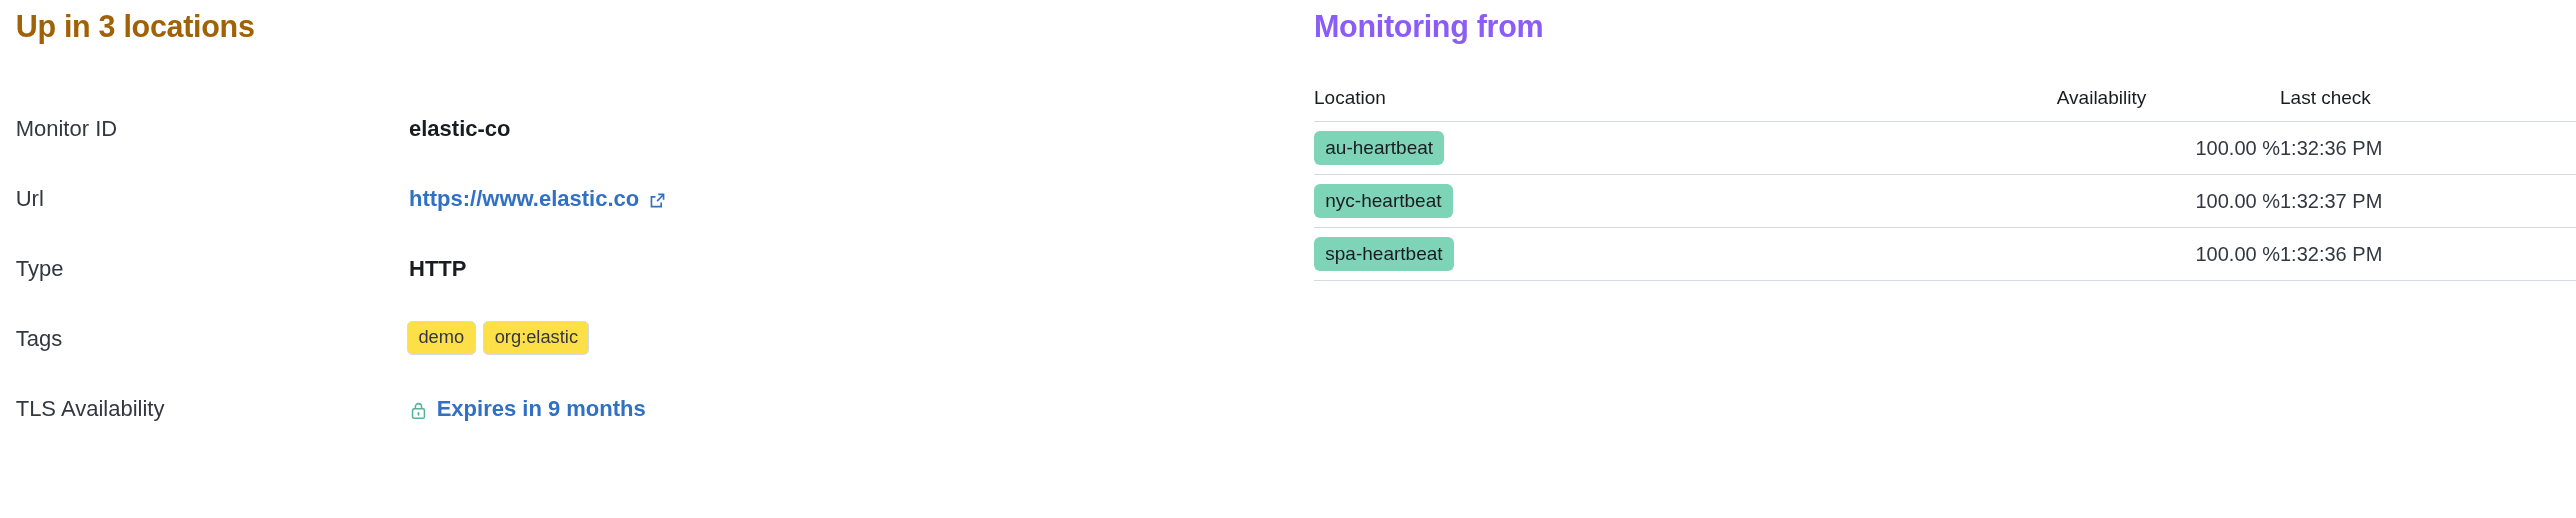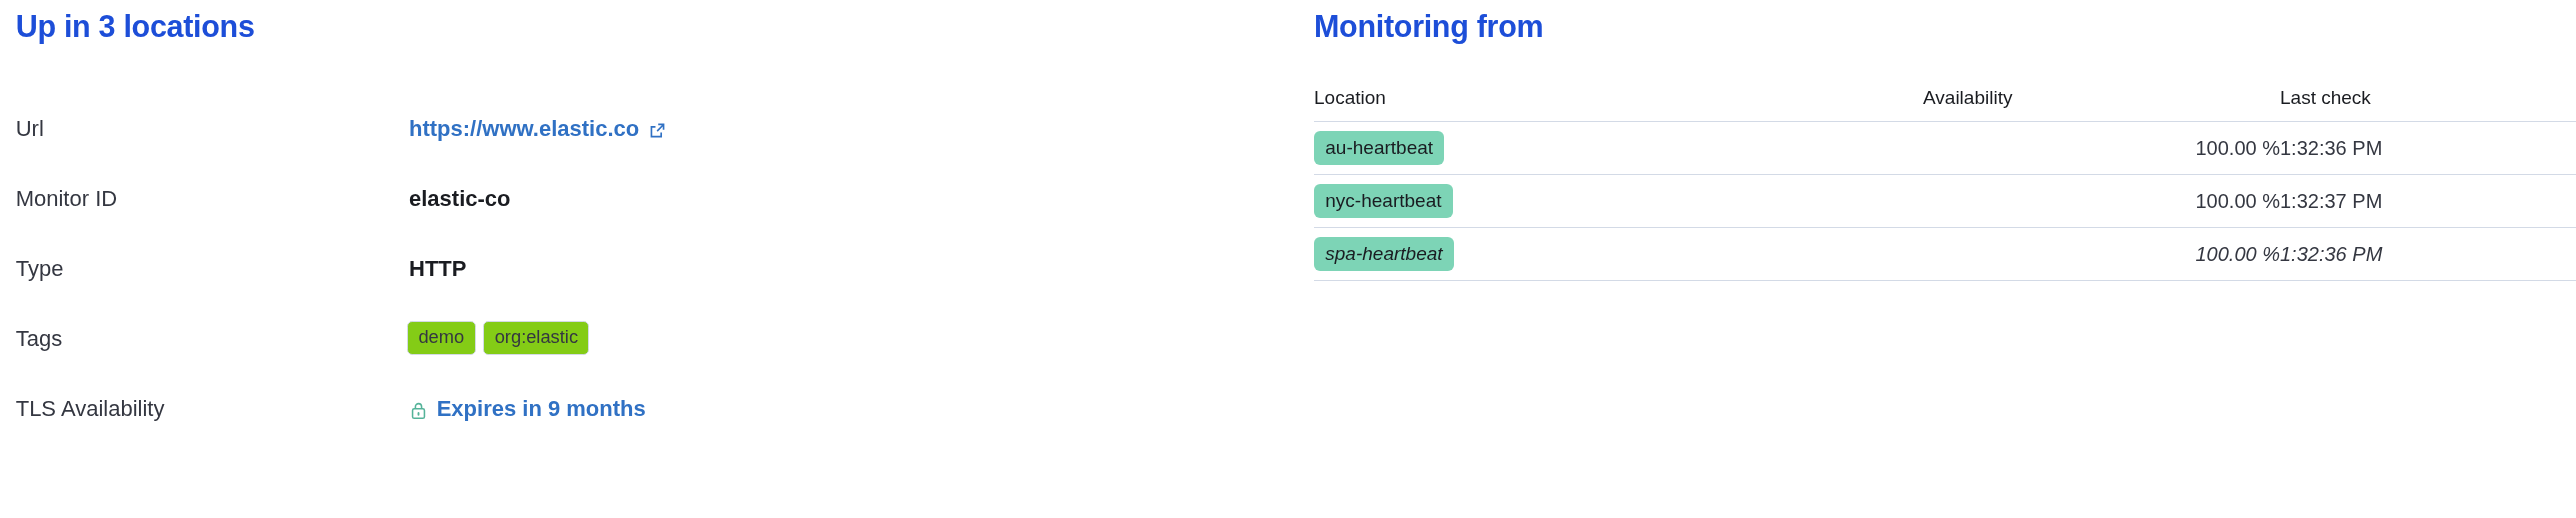--- a/index.html
+++ b/index.html
@@ -31,21 +31,21 @@
     height: 519px;
   }
 
   .panel-title {
     position: absolute;
     left: 15.7px;
     top: 7px;
     font-size: 30.5px;
     font-weight: 700;
     letter-spacing: -0.3px;
-    color: #1d4ed8;
+    color: #a16207;
     line-height: 38px;
     white-space: nowrap;
   }
 
   .kv-list {
     position: absolute;
     left: 0;
     top: 104px;
     width: 1297px;
   }
@@ -120,41 +120,41 @@
     align-items: center;
   }
 
   .tag-pill {
     border: 0.9px solid #d3dae6;
     border-radius: 5.2px;
     padding: 4.4px 10.4px 5.2px 10.4px;
     font-size: 18.3px;
     line-height: 22.6px;
     color: #343741;
-    background: #84cc16;
+    background: #fde047;
     white-space: nowrap;
   }
 
   
   .right-panel {
     position: absolute;
     left: 1314px;
     top: 0;
     width: 1262px;
     height: 519px;
   }
 
   .right-title {
     position: absolute;
     left: 0;
     top: 7px;
     font-size: 30.5px;
     font-weight: 700;
     letter-spacing: -0.3px;
-    color: #1d4ed8;
+    color: #8b5cf6;
     line-height: 38px;
     white-space: nowrap;
   }
 
   .loc-table {
     position: absolute;
     left: 0;
     top: 87px;
     width: 1262px;
     border-collapse: collapse;
@@ -165,36 +165,35 @@
     font-size: 19px;
     font-weight: 400;
     color: #1a1c21;
     padding: 0 0 12.2px 0;
     border-bottom: 1.7px solid #d3dae6;
     vertical-align: bottom;
     white-space: nowrap;
   }
 
   .loc-table th.col-location { text-align: left; width: 609px; }
-  .loc-table th.col-availability { text-align: left; width: 357px; }
+  .loc-table th.col-availability { text-align: center; width: 357px; }
   .loc-table th.col-lastcheck { text-align: left; width: 296px; }
 
   .loc-table td {
     font-size: 20px;
     color: #343741;
     padding: 0;
     height: 53px;
     border-bottom: 1.7px solid #d3dae6;
     vertical-align: middle;
     white-space: nowrap;
   }
 
   .loc-table tr:last-child td {
     border-bottom: 1.7px solid #d3dae6;
-    font-style: italic;
   }
 
   .loc-table td.col-location { text-align: left; }
   .loc-table td.col-availability { text-align: right; }
   .loc-table td.col-lastcheck { text-align: left; }
 
   .loc-badge {
     display: inline-block;
     background: #7dd4b6;
     color: #1a1c21;
@@ -209,37 +208,37 @@
 <body>
 
 <div class="page">
 
   <div class="left-panel">
 
     <div class="panel-title">Up in 3 locations</div>
 
     <div class="kv-list">
 
+
+      <div class="kv-row">
+        <div class="kv-label">Monitor ID</div>
+        <div class="kv-value strong">elastic-co</div>
+      </div>
 
       <div class="kv-row">
         <div class="kv-label">Url</div>
         <a class="kv-value link" href="#">
           <span>https://www.elastic.co</span>
           <span class="ext-icon">
             <svg width="19" height="19" viewBox="0 0 16 16" fill="none">
               <path d="M2.2 4.2h4.1v1.4H3.6v6.8h6.8V9.7h1.4v4.1H2.2V4.2z" fill="#3071c4"></path>
               <path d="M8.6 2.2h5.2v5.2h-1.4V4.6L8.2 9l-1-1 4.4-4.4H8.6V2.2z" fill="#3071c4"></path>
             </svg>
           </span>
         </a>
-      </div>
-
-      <div class="kv-row">
-        <div class="kv-label">Monitor ID</div>
-        <div class="kv-value strong">elastic-co</div>
       </div>
 
       <div class="kv-row">
         <div class="kv-label">Type</div>
         <div class="kv-value strong">HTTP</div>
       </div>
 
       <div class="kv-row">
         <div class="kv-label">Tags</div>
         <div class="tags-wrap">

